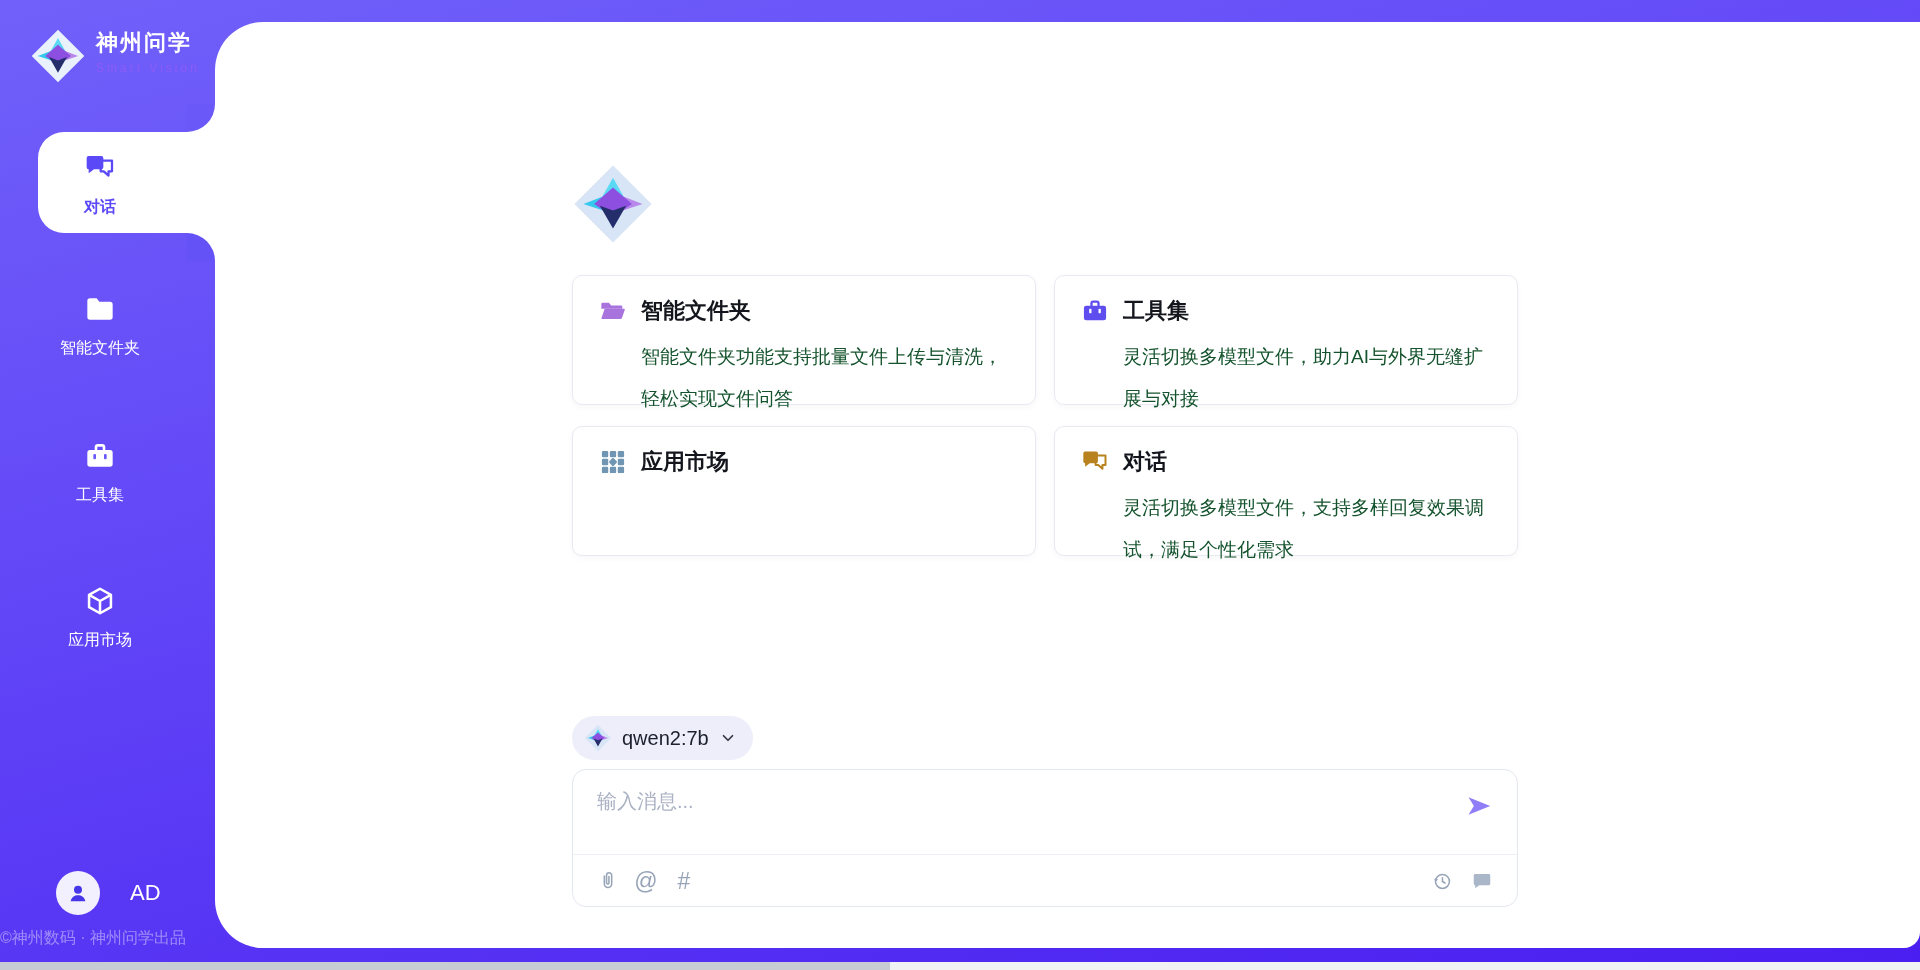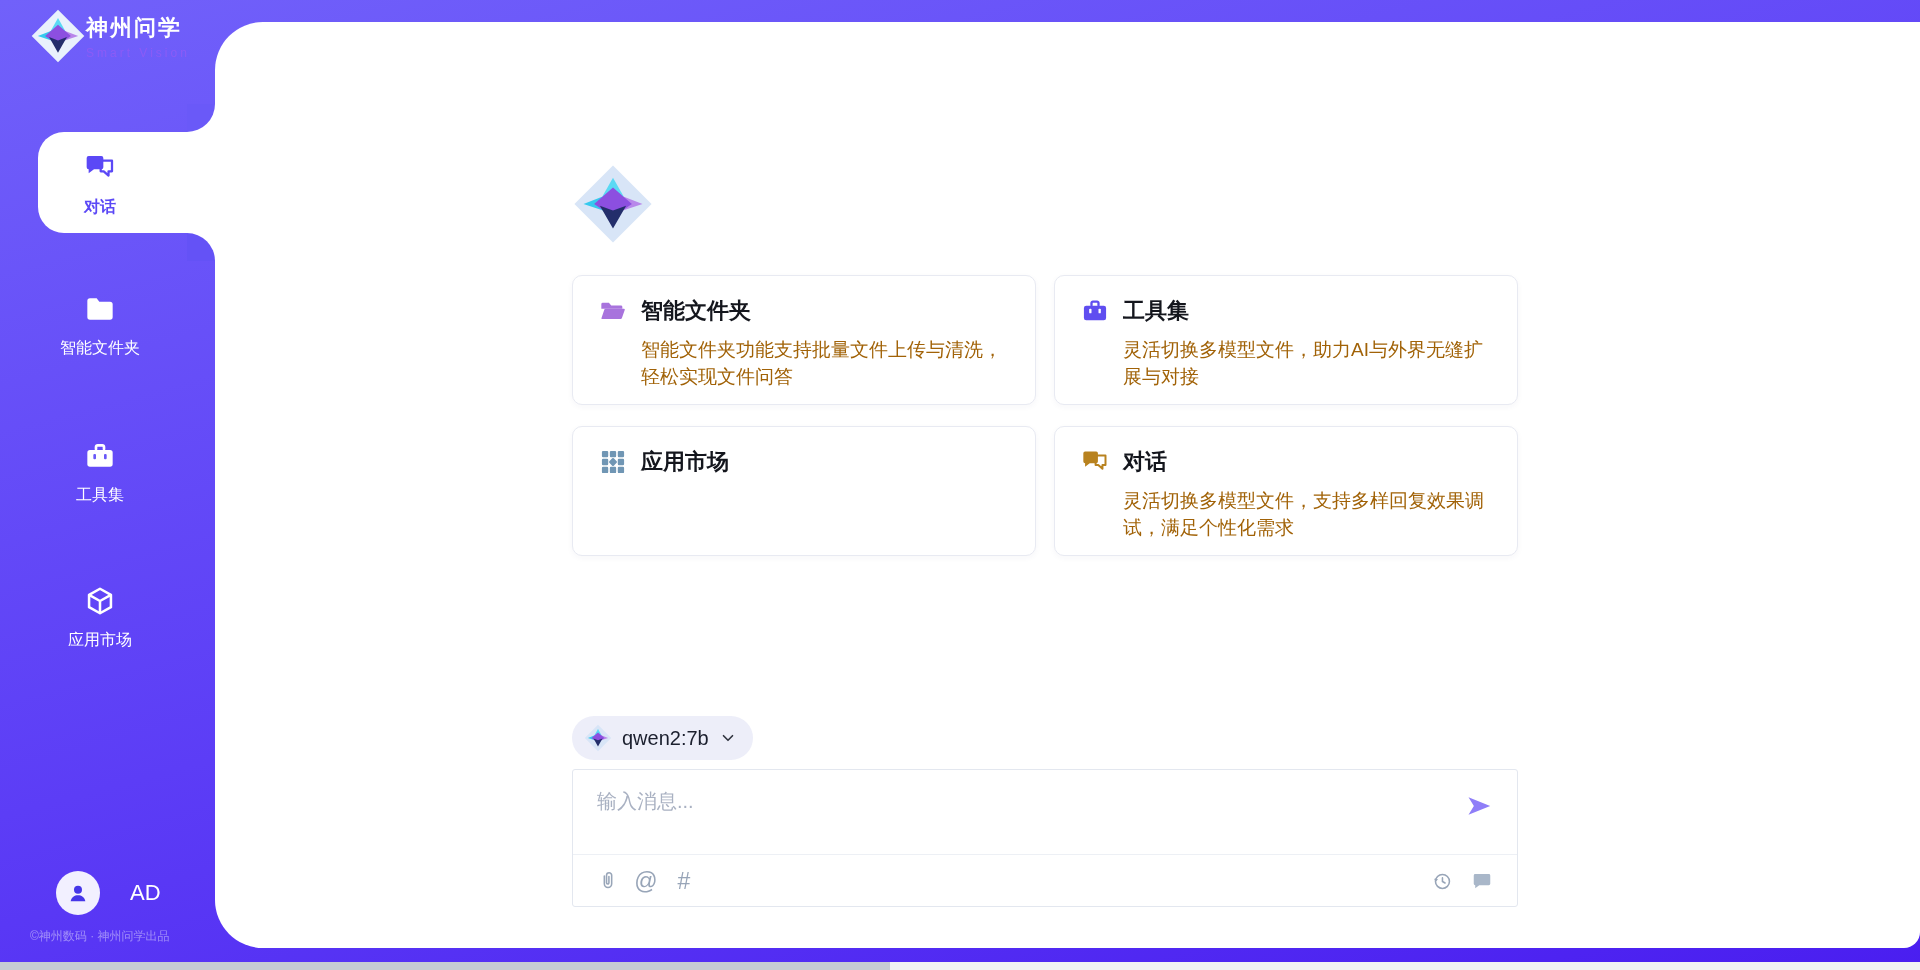--- a/index.html
+++ b/index.html
@@ -9,21 +9,21 @@
     background:linear-gradient(165deg,#7161fa 0%,#5c3df6 55%,#4a1ef0 100%);
     position:relative;
   }
   
   .main-surface{
     position:absolute; left:215px; top:22px; right:0; bottom:22px;
     background:#ffffff; border-radius:48px 0 16px 48px;
   }
   
   .sidebar{ position:absolute; left:0; top:0; width:215px; height:970px; }
-  .brand{ position:absolute; left:30px; top:8px; display:flex; align-items:center; }
+  .brand{ position:absolute; left:30px; top:28px; display:flex; align-items:flex-start; gap:10px; }
   .brand .logo{ width:56px; height:56px; }
   .brand-name{ color:#fff; font-size:22px; font-weight:bold; letter-spacing:2px; }
   .brand-sub{ color:#8b5cf6; font-size:12px; letter-spacing:3px; margin-top:3px; }
 
   .active-tab{ position:absolute; left:38px; top:132px; width:177px; height:101px;
     background:#fff; border-radius:26px 0 0 26px; }
   .fillet{ position:absolute; left:187px; width:28px; height:28px; background:#fff; overflow:hidden; }
   .fillet.top{ top:104px; }
   .fillet.bottom{ top:233px; }
   .fillet.top::before{ content:''; position:absolute; inset:0; background:#6a59f8; border-bottom-right-radius:100%; }
@@ -32,44 +32,44 @@
   .nav-item{ position:absolute; left:0; width:200px; text-align:center; cursor:pointer; }
   .nav-item .nicon{ width:32px; height:32px; display:inline-block; color:#fff; }
   .nav-item .nlabel{ display:block; margin-top:9px; font-size:16px; color:#fff; }
   .nav-item.active .nicon{ color:#5b48f6; }
   .nav-item.active .nlabel{ color:#5b48f6; font-weight:bold; }
 
   .user-row{ position:absolute; left:56px; top:871px; display:flex; align-items:center; gap:30px; cursor:pointer; }
   .avatar{ width:44px; height:44px; border-radius:50%; background:#f2f0ff; display:flex; align-items:center; justify-content:center; }
   .avatar svg{ width:26px; height:26px; }
   .user-name{ color:#fff; font-size:22px; }
-  .copyright{ position:absolute; left:30px; top:928px; font-size:12px; color:rgba(255,255,255,.42); white-space:nowrap;text-align:center; }
+  .copyright{ position:absolute; left:0; top:928px; font-size:16px; color:rgba(255,255,255,.42); white-space:nowrap;text-align:center; }
 
   
   .greeting{ position:absolute; left:572px; top:163px; display:flex; align-items:center; gap:18px; }
   .greeting .logo{ width:82px; height:82px; }
   .greeting h1{ font-size:29px; font-weight:bold; color:#101218; letter-spacing:1px; }
 
   .cards{ position:absolute; left:572px; top:275px; width:946px;
     display:grid; grid-template-columns:464px 464px; grid-column-gap:18px; grid-row-gap:21px; }
   .card{ background:#fff; border:1px solid #e8eaf2; border-radius:10px; height:130px;
     padding:20px 26px; box-shadow:0 2px 6px rgba(40,50,90,.04); cursor:pointer; }
   .card-head{ display:flex; align-items:center; gap:14px; }
   .card-head .cicon{ width:28px; height:28px; }
   .card-title{ font-size:22px; font-weight:bold; color:#14161d; }
-  .card-desc{ margin:10px 0 0 42px; font-size:19px; line-height:27px; color:#a16207; }
+  .card-desc{ margin:10px 0 0 42px; font-size:19px; line-height:42px; color:#14532d; }
 
   .model-pill{ position:absolute; left:572px; top:716px; height:44px; display:inline-flex;
     align-items:center; gap:10px; padding:0 16px 0 12px; background:#edeef9; border-radius:22px; cursor:pointer; }
   .model-pill .logo{ width:28px; height:28px; }
   .model-name{ font-size:20px; color:#1b1f2e; }
   .model-pill .chev{ width:18px; height:18px; color:#30343f; }
 
   .composer{ position:absolute; left:572px; top:769px; width:946px; height:138px;
-    border:1px solid #e3e7ef; border-radius:3px; background:#fff; }
+    border:1px solid #e3e7ef; border-radius:14px; background:#fff; }
   .composer textarea{ position:absolute; left:24px; top:18px; width:850px; height:58px;
     border:none; outline:none; resize:none; font-family:inherit; font-size:20px; color:#30343f; background:transparent; }
   .composer textarea::placeholder{ color:#a9b1c2; }
   .send-btn{ position:absolute; right:24px; top:22px; width:28px; height:28px; cursor:pointer; }
   .composer .divider{ position:absolute; left:0; right:0; top:84px; border-top:1px solid #edf0f5; }
   .tool-row{ position:absolute; left:24px; right:24px; top:84px; height:53px;
     display:flex; align-items:center; }
   .tool-left{ display:flex; align-items:center; gap:16px; }
   .tool-right{ margin-left:auto; display:flex; align-items:center; gap:18px; }
   .tool{ width:22px; height:22px; color:#98a5b8; cursor:pointer; display:inline-flex; align-items:center; justify-content:center; }

